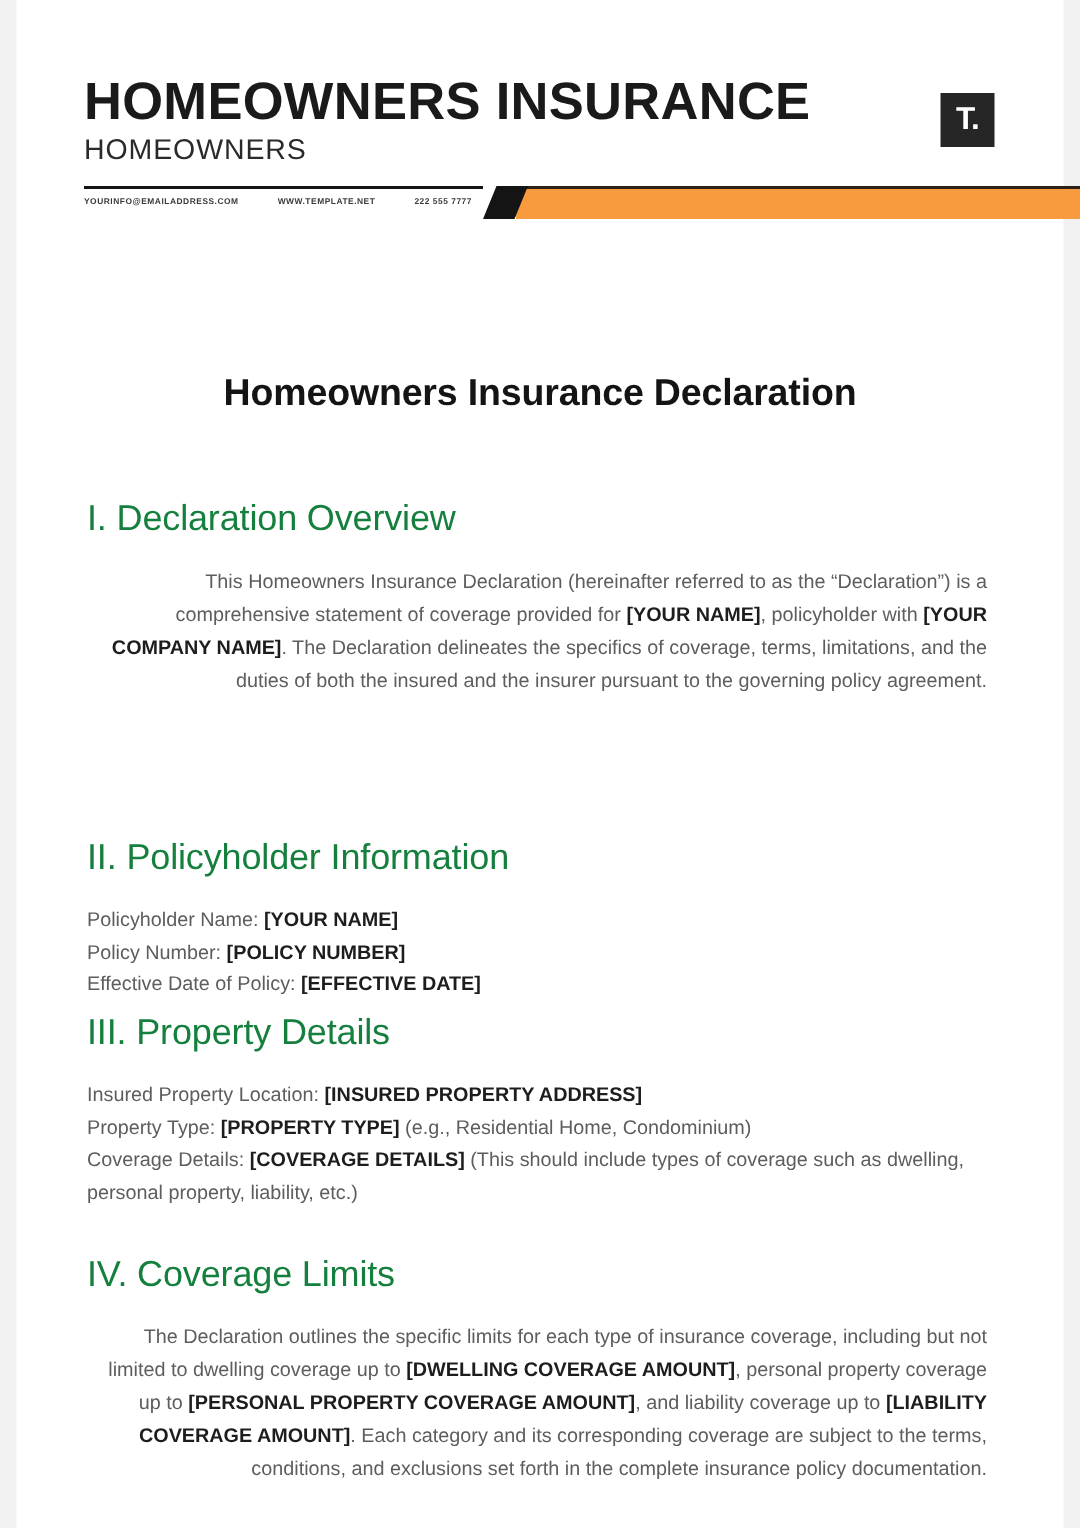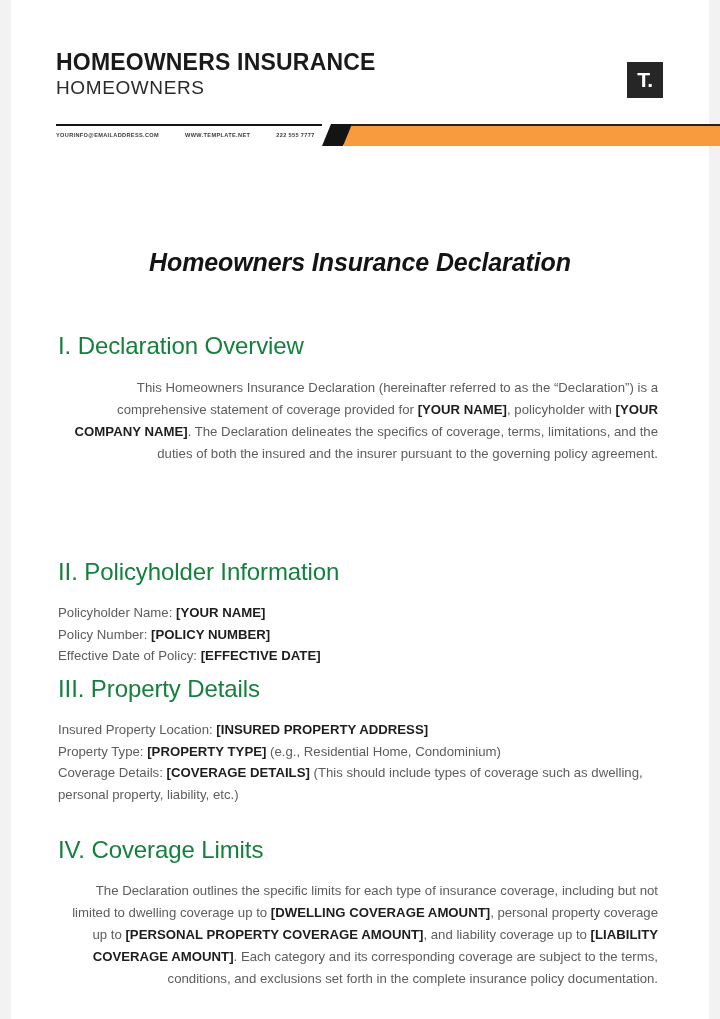--- a/index.html
+++ b/index.html
@@ -41,21 +41,21 @@
     left: 0; top: 0;
     width: 720px;
     height: 152px;
   }
   #brand-block {
     position: absolute;
     left: 56px;
     top: 50px;
   }
   #brand-title {
-    font-size: 23px;
+    font-size: 35px;
     font-weight: 700;
     letter-spacing: 0.2px;
     color: #1a1a1a;
     line-height: 1.05;
     white-space: nowrap;
   }
   #brand-subtitle {
     font-size: 19px;
     font-weight: 400;
     letter-spacing: 0.6px;
@@ -152,21 +152,20 @@
   #doc-title {
     position: absolute;
     left: 0;
     top: 248px;
     width: 720px;
     text-align: center;
     font-size: 25px;
     font-weight: 700;
     color: #141414;
     letter-spacing: -0.1px;
-    font-style: italic;
   }
 
   .section {
     position: absolute;
     left: 58px;
     width: 600px;
   }
   .section-heading {
     font-size: 24px;
     font-weight: 400;

